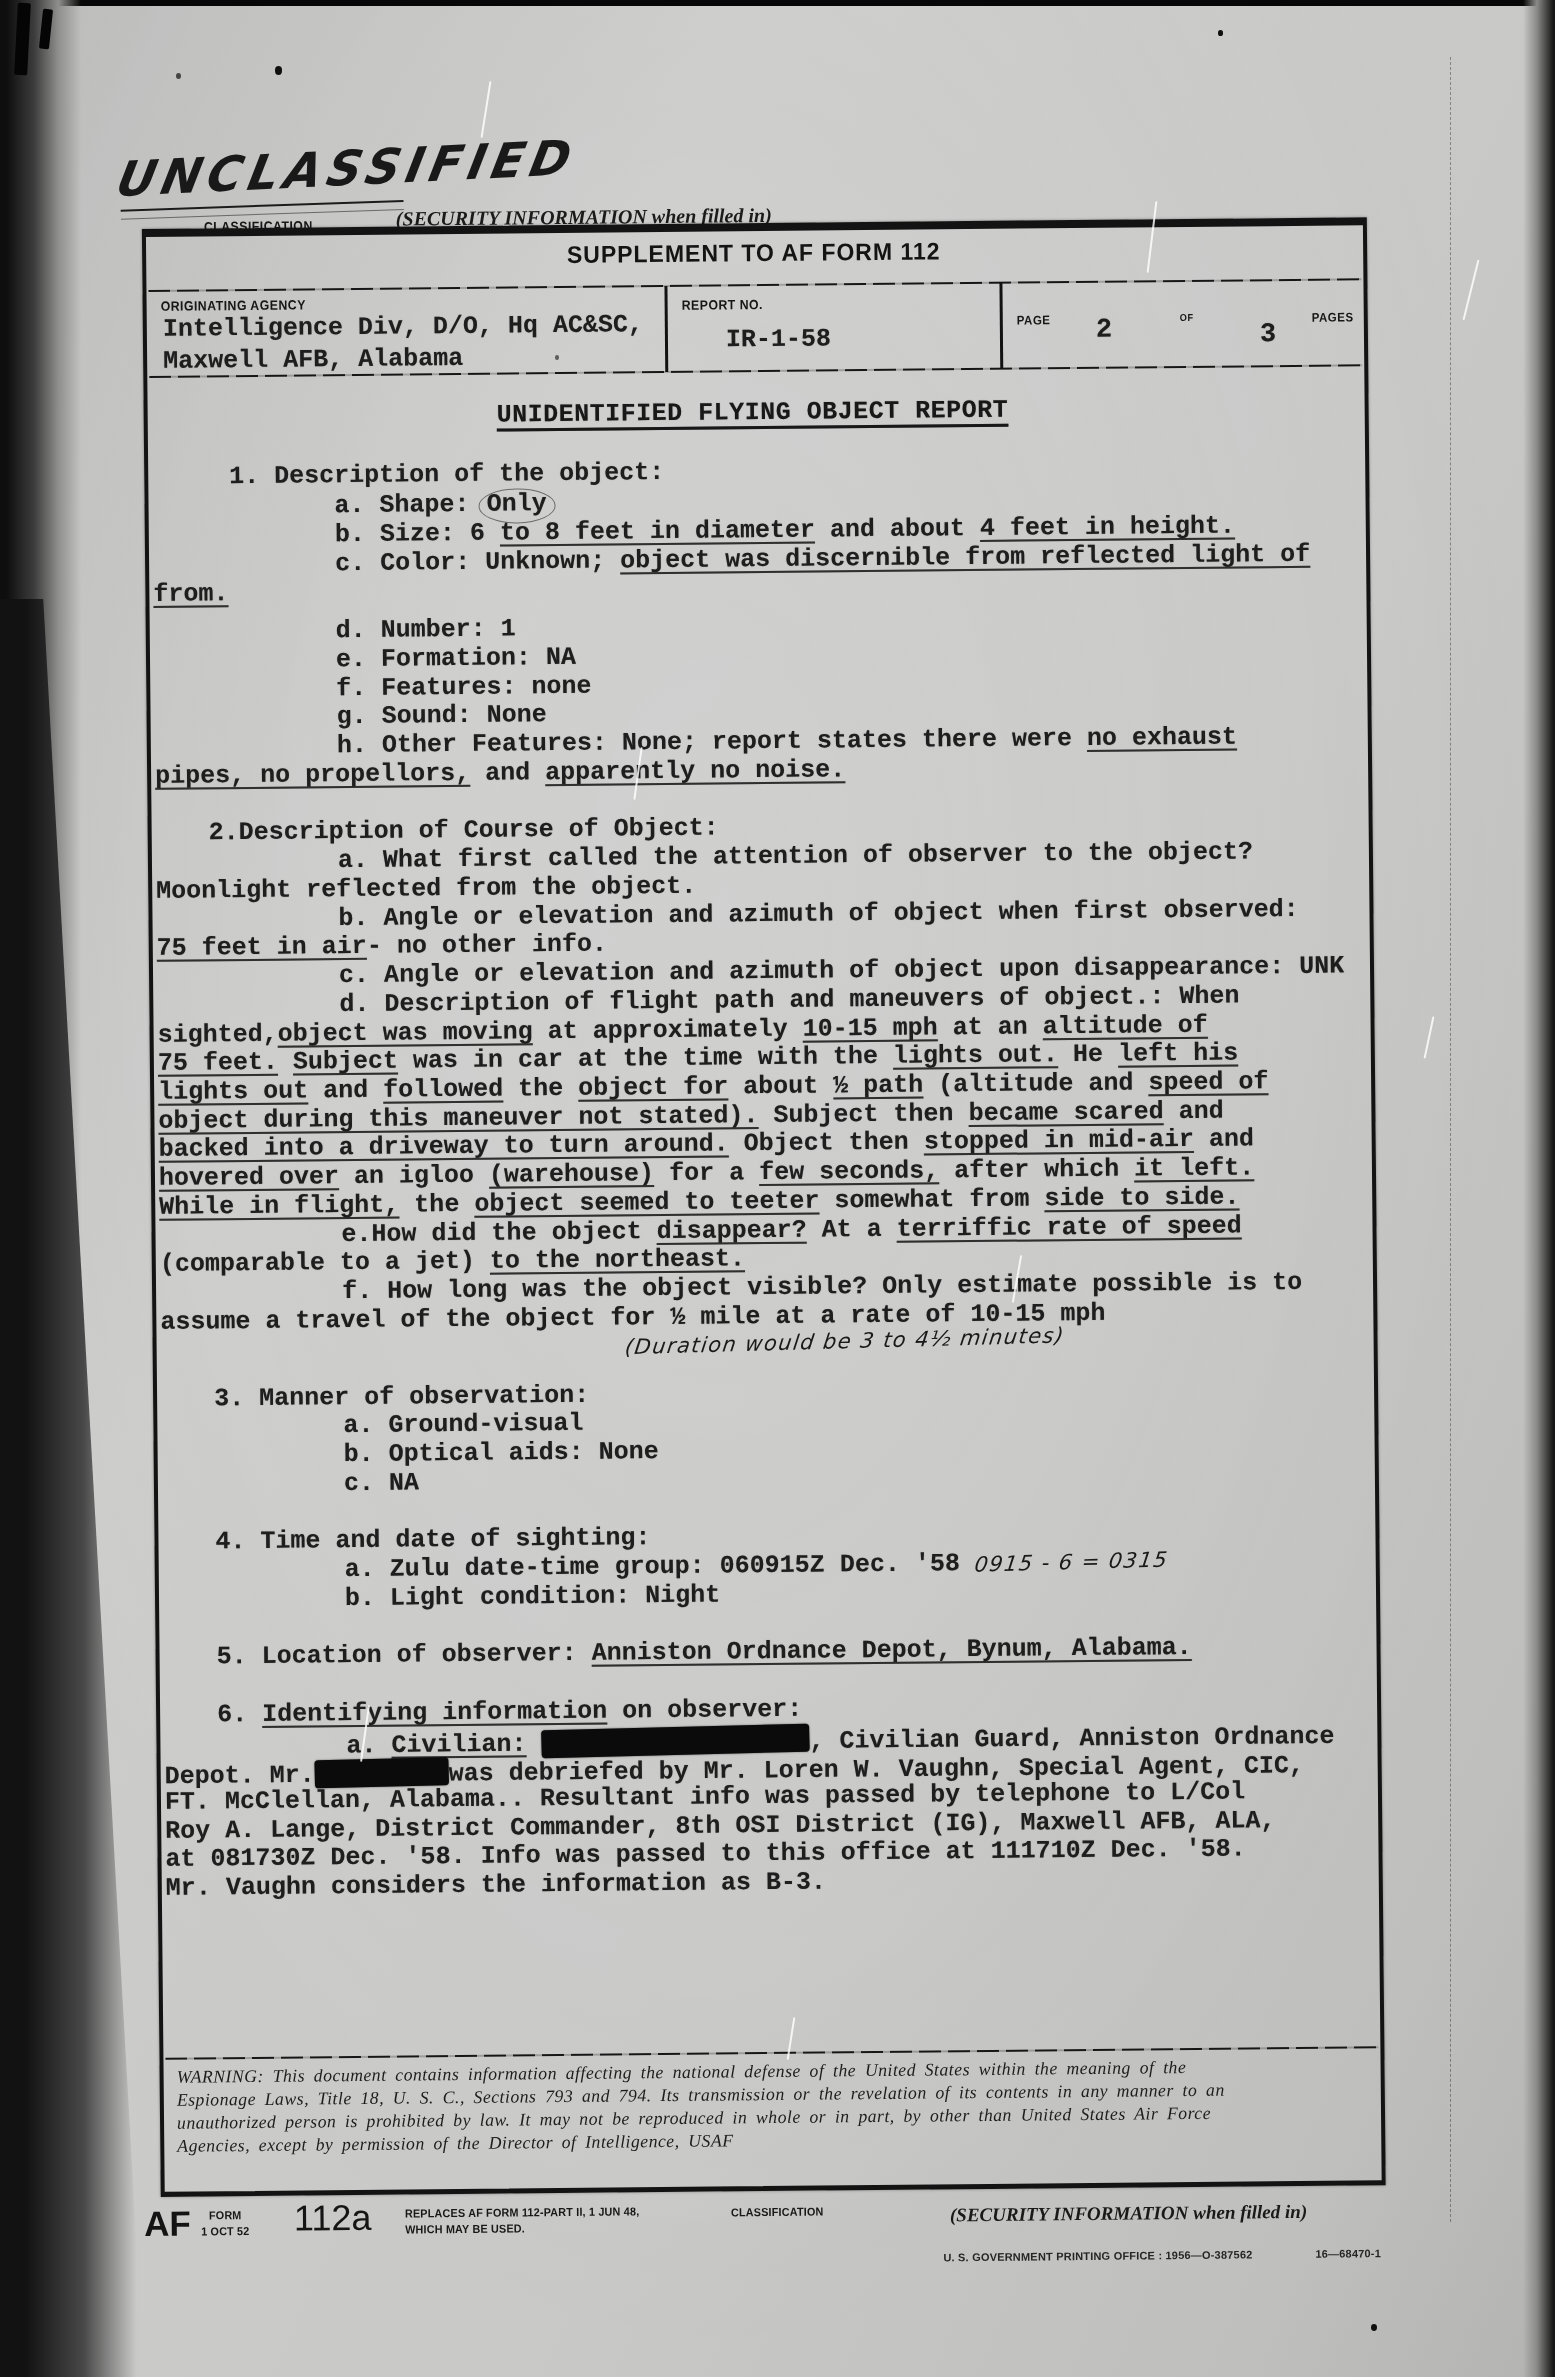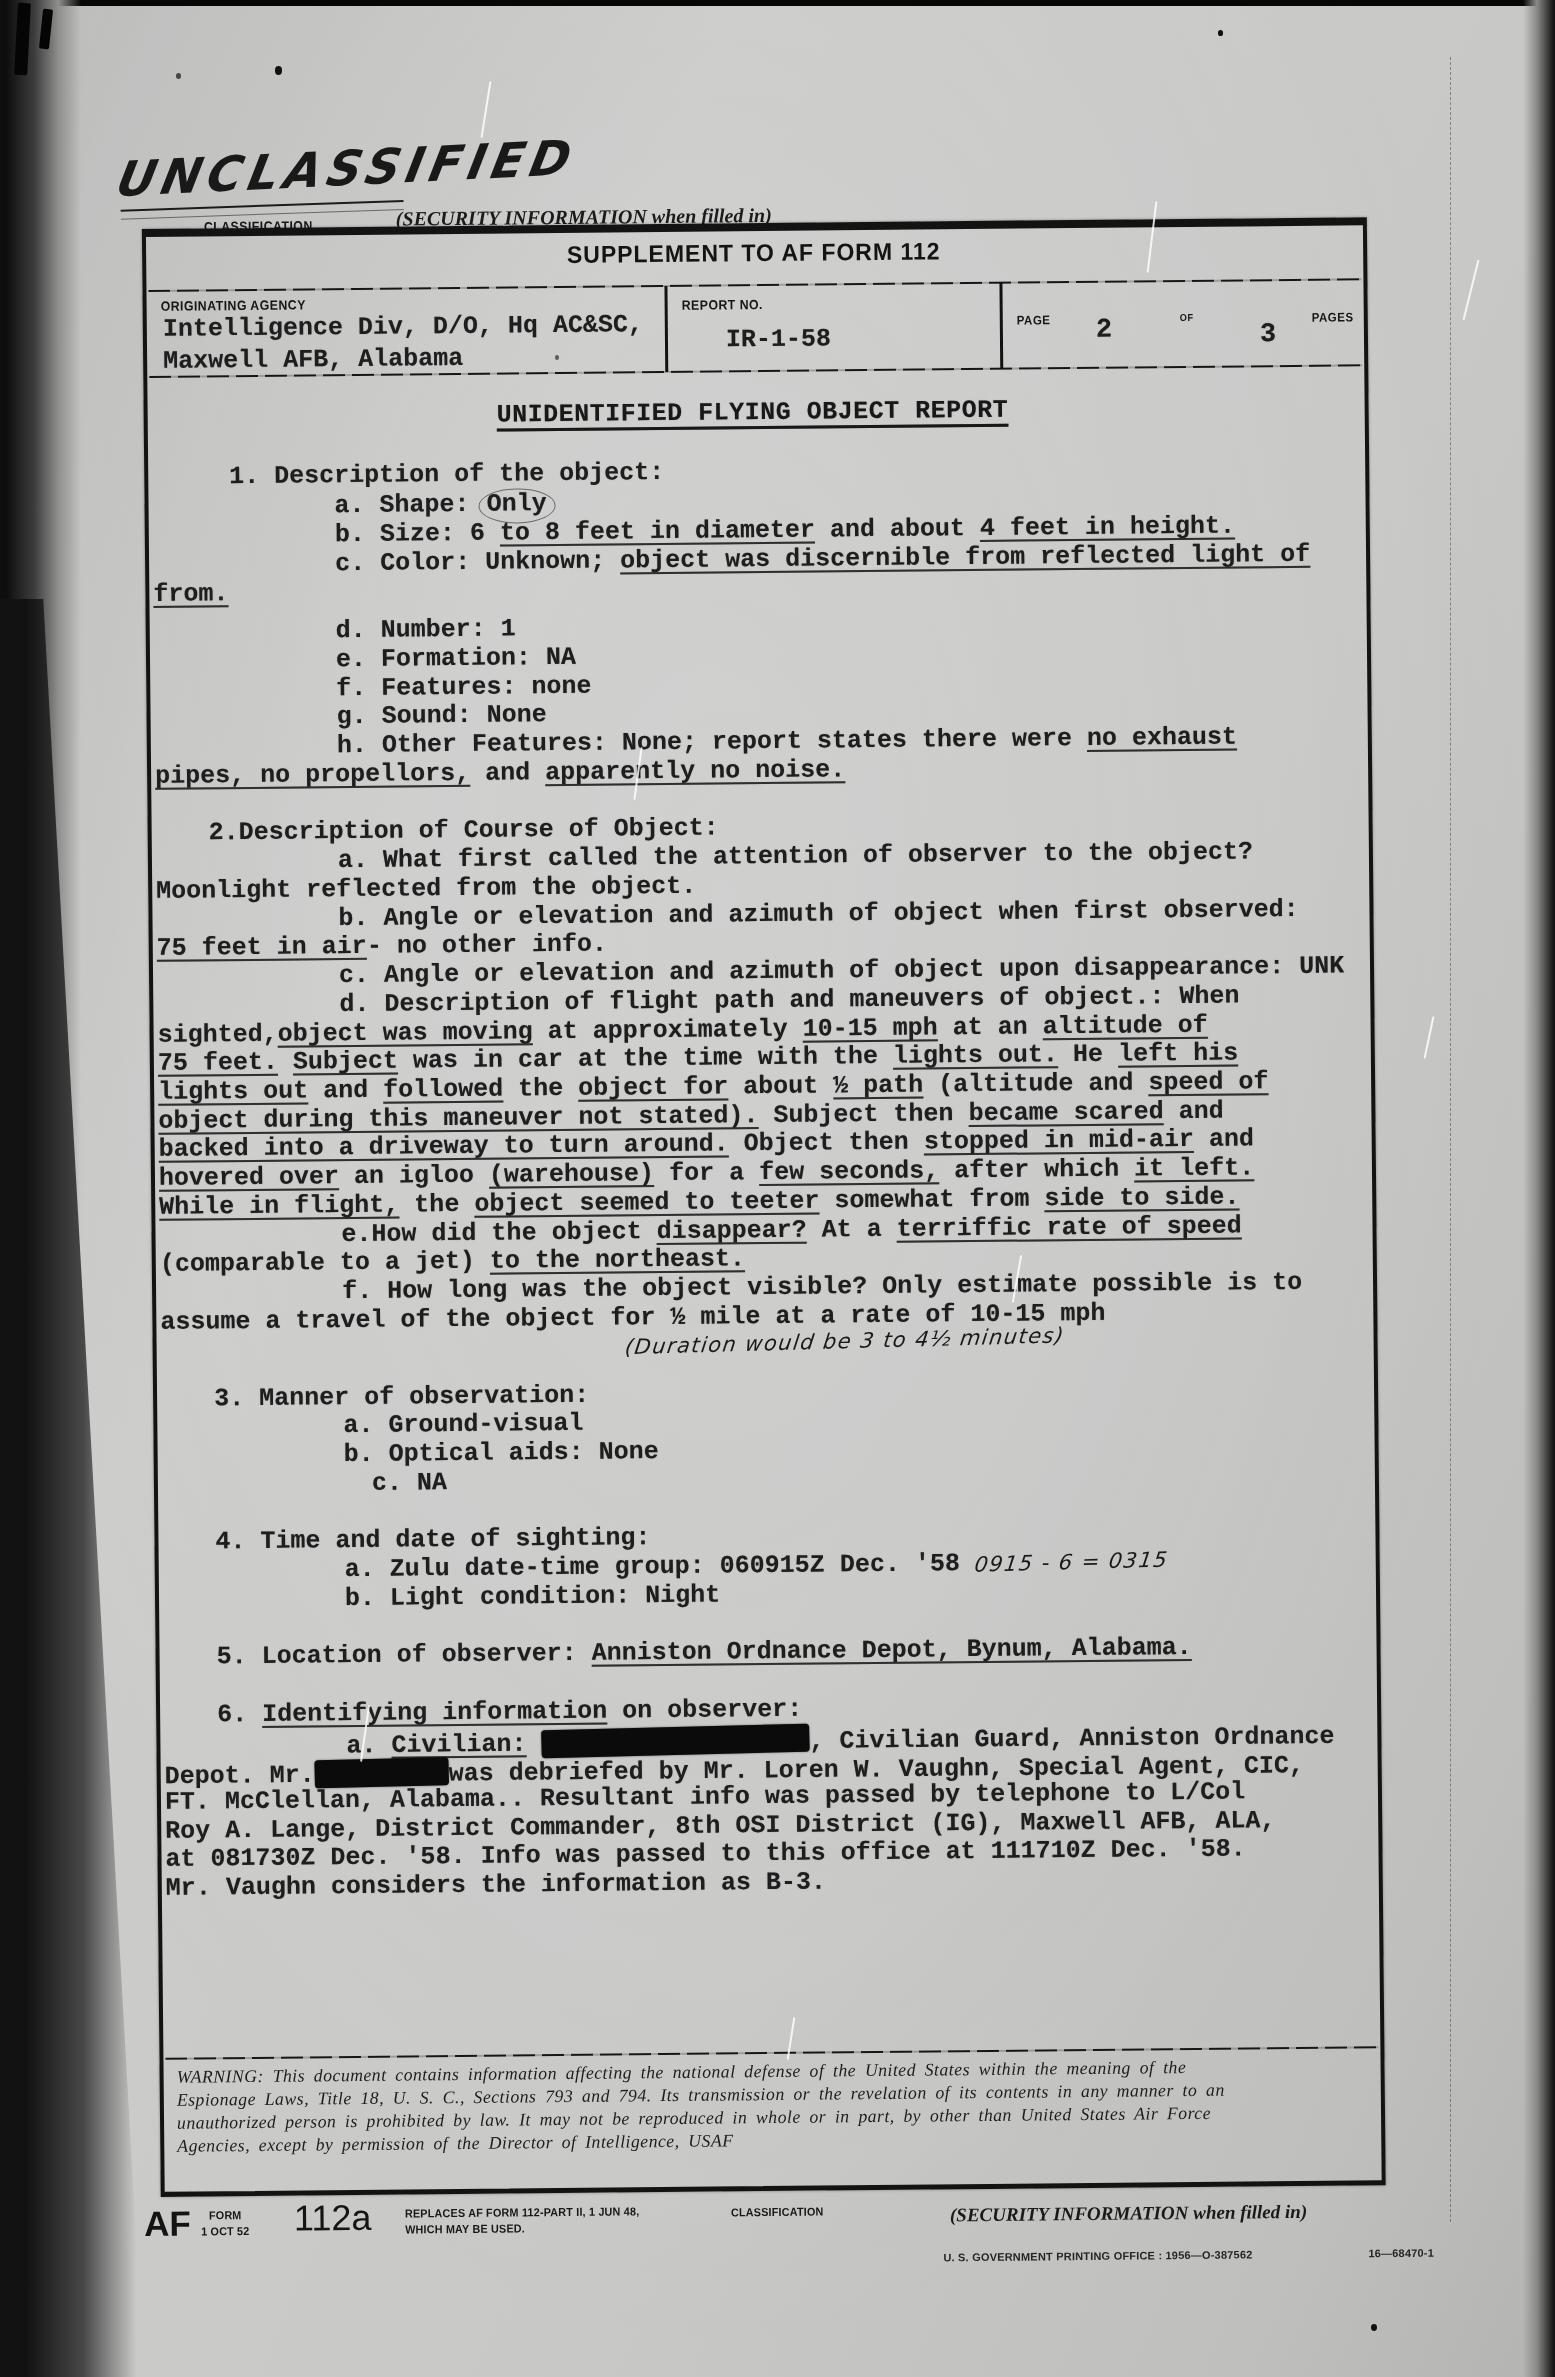--- a/index.html
+++ b/index.html
@@ -146,21 +146,21 @@
         <div class="tline" style="left: 153px; top: 1160px;"><span class="u">hovered over</span><span> an igloo </span><span class="u">(warehouse)</span><span> for a </span><span class="u">few seconds,</span><span> after which </span><span class="u">it left.</span></div>
         <div class="tline" style="left: 153px; top: 1189px;"><span class="u">While in flight,</span><span> the </span><span class="u">object seemed to teeter</span><span> somewhat from </span><span class="u">side to side.</span></div>
         <div class="tline" style="left: 335px; top: 1218px;"><span>e.How did the object </span><span class="u">disappear?</span><span> At a </span><span class="u">terriffic rate of speed</span></div>
         <div class="tline" style="left: 153px; top: 1246px;"><span>(comparable to a jet) </span><span class="u">to the northeast.</span></div>
         <div class="tline" style="left: 335px; top: 1275px;"><span>f. How long was the object visible? Only estimate possible is to</span></div>
         <div class="tline" style="left: 153px; top: 1304px;"><span>assume a travel of the object for ½ mile at a rate of 10-15 mph</span></div>
         <div class="tline" style="left: 618px; top: 1330px;"><span class="hw">(Duration would be 3 to 4½ minutes)</span></div>
         <div class="tline" style="left: 206px; top: 1381px;"><span>3. Manner of observation:</span></div>
         <div class="tline" style="left: 335px; top: 1409px;"><span>a. Ground-visual</span></div>
         <div class="tline" style="left: 335px; top: 1438px;"><span>b. Optical aids: None</span></div>
-        <div class="tline" style="left: 335px; top: 1467px; margin-left: 28px;"><span>c. NA</span></div>
+        <div class="tline" style="left: 335px; top: 1467px;"><span>c. NA</span></div>
         <div class="tline" style="left: 206px; top: 1524px;"><span>4. Time and date of sighting:</span></div>
         <div class="tline" style="left: 335px; top: 1553px;"><span>a. Zulu date-time group: 060915Z Dec. '58 </span><span class="hw">0915 - 6 = 0315</span></div>
         <div class="tline" style="left: 335px; top: 1582px;"><span>b. Light condition: Night</span></div>
         <div class="tline" style="left: 206px; top: 1639px;"><span>5. Location of observer: </span><span class="u">Anniston Ordnance Depot, Bynum, Alabama.</span></div>
         <div class="tline" style="left: 206px; top: 1697px;"><span>6. </span><span class="u">Identifying information</span><span> on observer:</span></div>
         <div class="tline" style="left: 335px; top: 1726px;"><span>a. </span><span class="u">Civilian:</span><span> </span><span class="redact" style="width: 268px;"></span><span>, Civilian Guard, Anniston Ordnance</span></div>
         <div class="tline" style="left: 153px; top: 1755px;"><span>Depot. Mr.</span><span class="redact" style="width: 134px;"></span><span>was debriefed by Mr. Loren W. Vaughn, Special Agent, CIC,</span></div>
         <div class="tline" style="left: 153px; top: 1784px;"><span>FT. McClellan, Alabama.. Resultant info was passed by telephone to L/Col</span></div>
         <div class="tline" style="left: 153px; top: 1813px;"><span>Roy A. Lange, District Commander, 8th OSI District (IG), Maxwell AFB, ALA,</span></div>
         <div class="tline" style="left: 153px; top: 1841px;"><span>at 081730Z Dec. '58. Info was passed to this office at 111710Z Dec. '58.</span></div>
@@ -174,21 +174,21 @@
 
     <div class="ft-af">AF</div>
     <div class="ft-small" style="left:193px;top:2204px;">FORM</div>
     <div class="ft-small" style="left:185px;top:2220px;">1 OCT 52</div>
     <div class="ft-112a">112a</div>
     <div class="ft-small" style="left:389px;top:2204px;">REPLACES AF FORM 112-PART II, 1 JUN 48,</div>
     <div class="ft-small" style="left:389px;top:2220px;">WHICH MAY BE USED.</div>
     <div class="ft-small" style="left:715px;top:2206px;">CLASSIFICATION</div>
     <div class="ft-sec">(SECURITY INFORMATION when filled in)</div>
     <div class="ft-gpo">U. S. GOVERNMENT PRINTING OFFICE : 1956—O-387562</div>
-    <div class="ft-gpo" style="left:1352px;">16—68470-1</div>
+    <div class="ft-gpo" style="left:1299px;">16—68470-1</div>
   </div>
 
   <div class="scratch" style="left:485px;top:81px;width:1.9px;height:57px;transform:rotate(9deg);"></div>
   <div class="scratch" style="left:1151px;top:201px;width:1.9px;height:72px;transform:rotate(7deg);"></div>
   <div class="scratch" style="left:1470px;top:259px;width:2.4px;height:62px;transform:rotate(14deg);"></div>
   <div class="scratch" style="left:637px;top:747px;width:1.9px;height:53px;transform:rotate(8deg);"></div>
   <div class="scratch" style="left:1016px;top:1255px;width:1.9px;height:48px;transform:rotate(10deg);"></div>
   <div class="scratch" style="left:364px;top:1705px;width:1.9px;height:57px;transform:rotate(8deg);"></div>
   <div class="scratch" style="left:1428px;top:1016px;width:1.9px;height:43px;transform:rotate(12deg);"></div>
   <div class="scratch" style="left:790px;top:2017px;width:1.9px;height:43px;transform:rotate(9deg);"></div>

